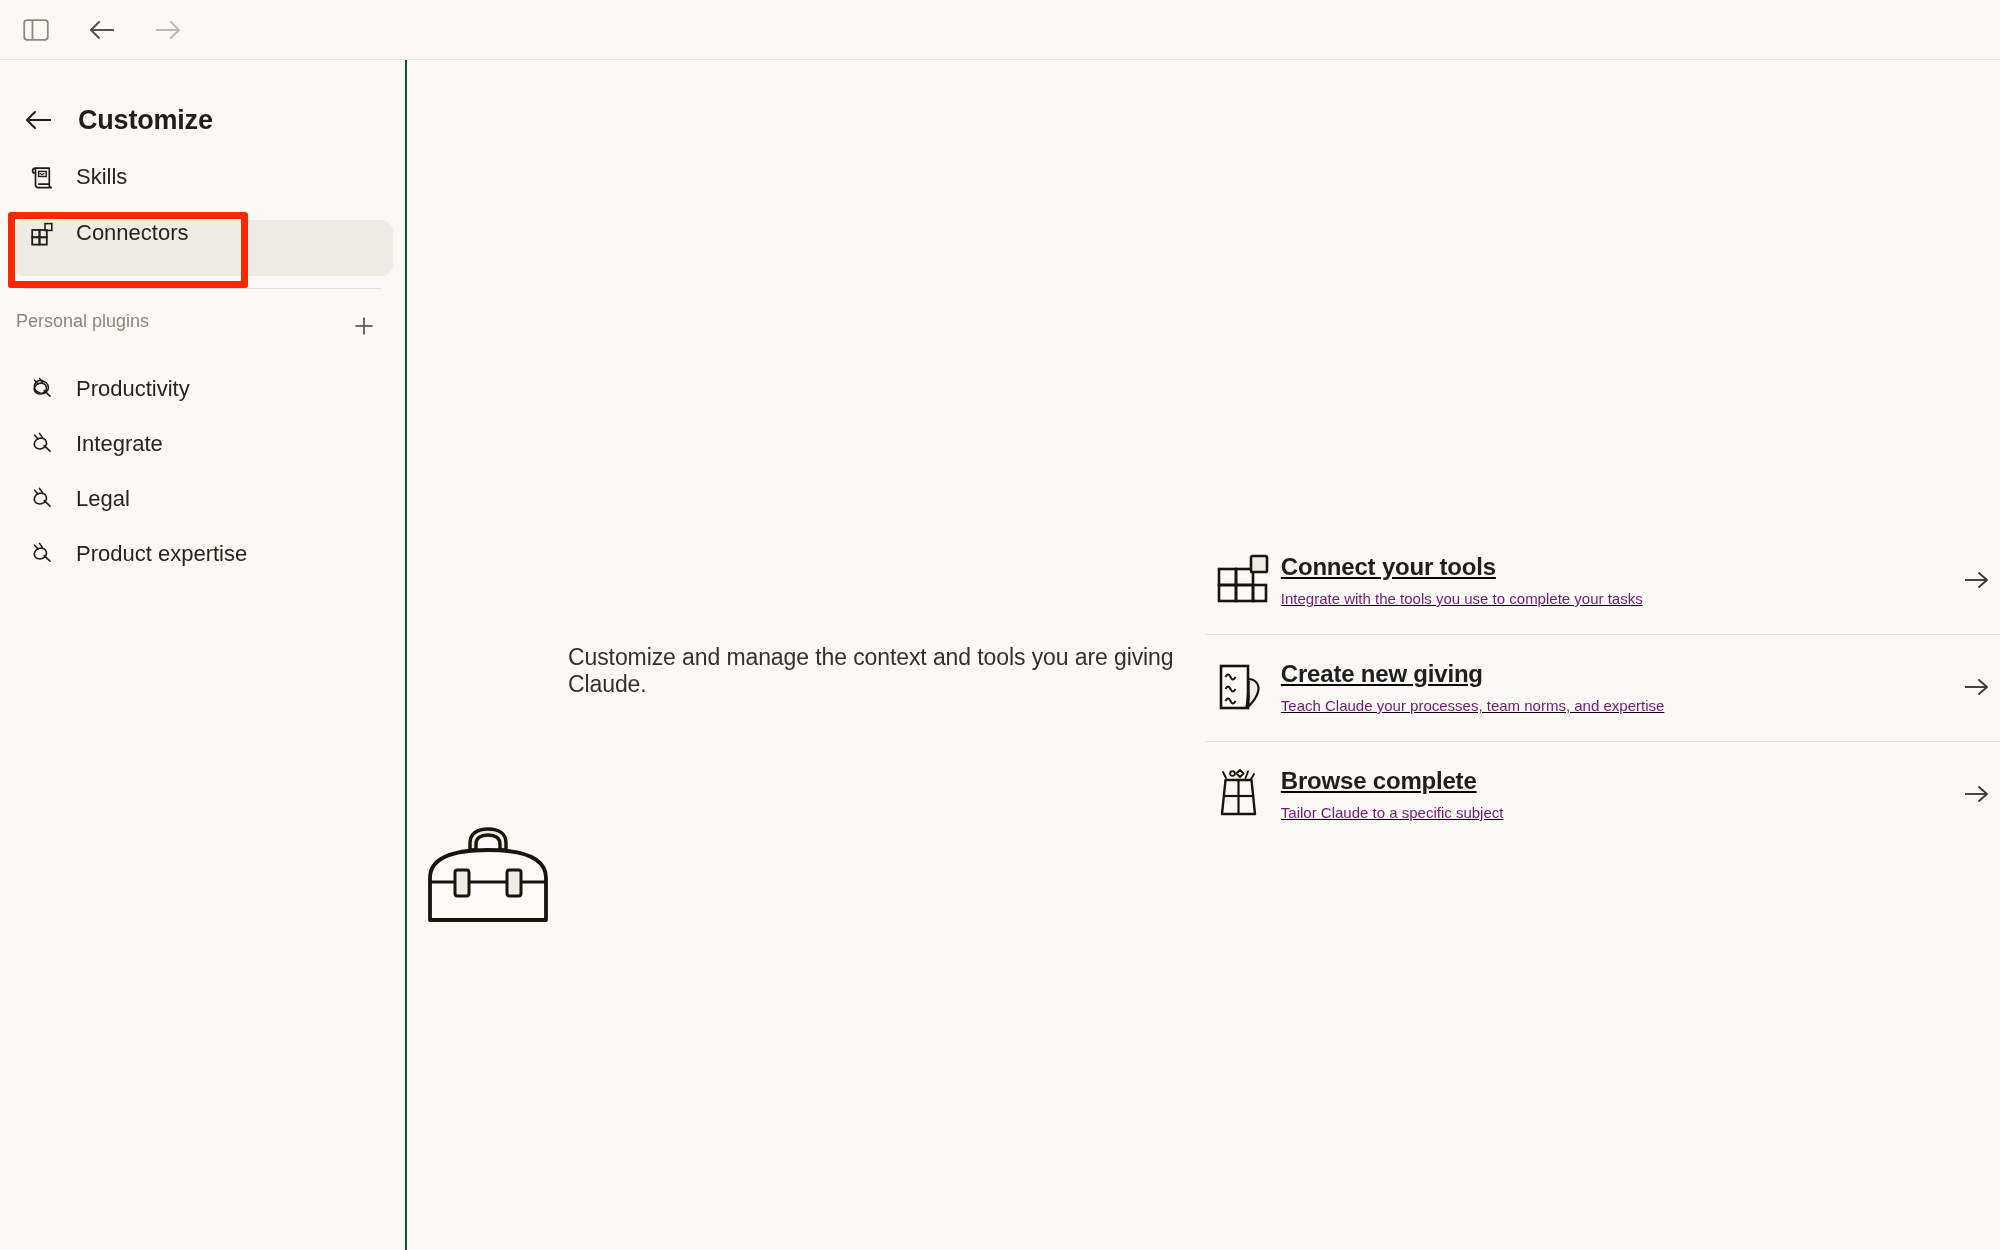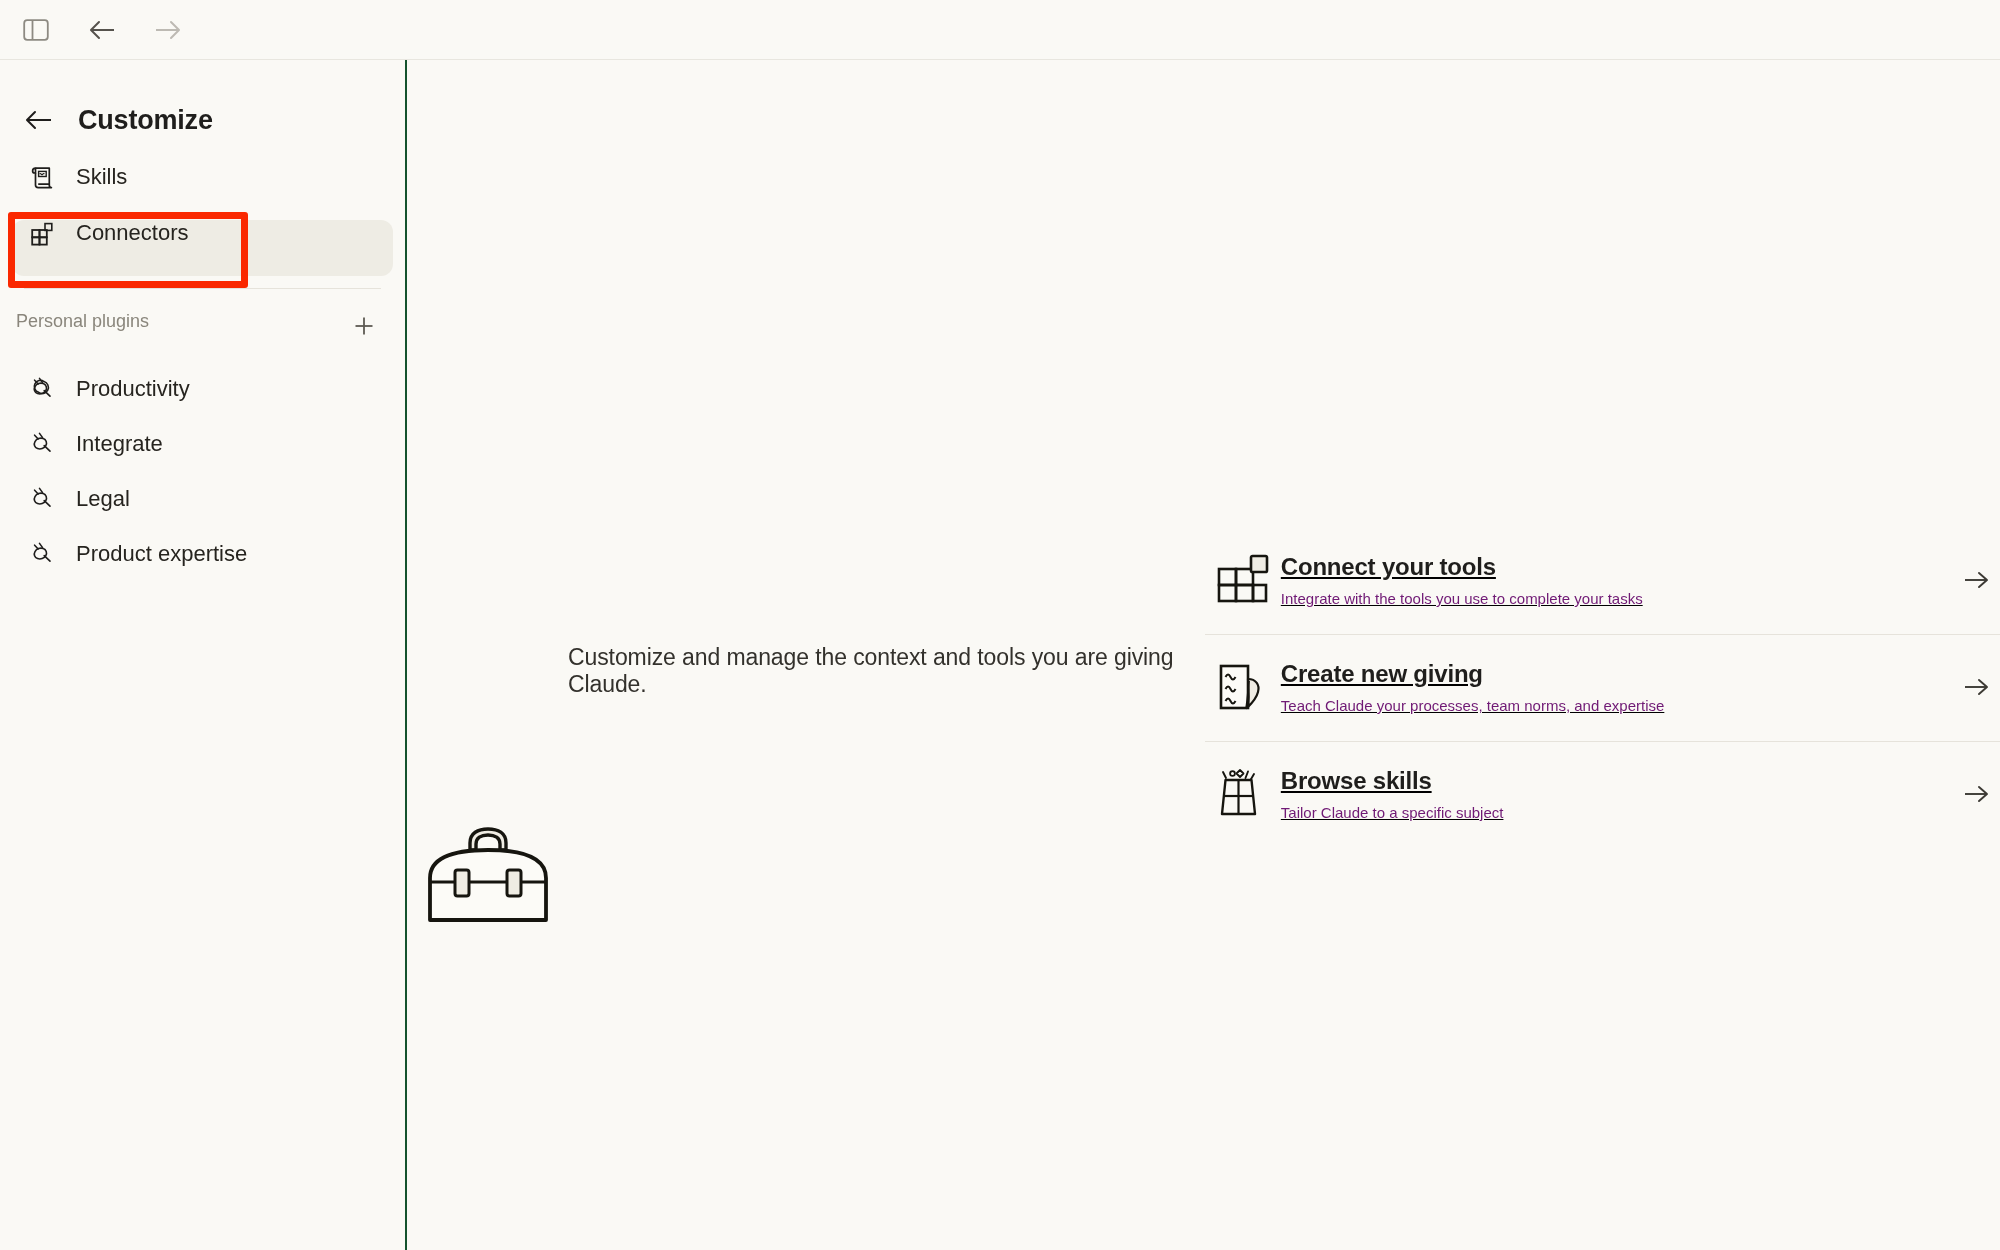--- a/index.html
+++ b/index.html
@@ -313,21 +313,21 @@
             <circle cx="17.5" cy="7.5" r="2.4" stroke="#16150f" stroke-width="1.8" fill="none"></circle>
             <path d="M25 4 L28.5 7.5 L25 11 L21.5 7.5 Z" stroke="#16150f" stroke-width="1.8" fill="none" stroke-linejoin="round"></path>
             <line x1="33" y1="5.5" x2="30.5" y2="12" stroke="#16150f" stroke-width="1.9" stroke-linecap="round"></line>
             <line x1="39" y1="8" x2="35.5" y2="14" stroke="#16150f" stroke-width="1.9" stroke-linecap="round"></line>
             <path d="M7 48 L10.5 14 L36.5 14 L40 48 Z" stroke="#16150f" stroke-width="2.4" fill="none" stroke-linejoin="round"></path>
             <line x1="9.3" y1="30" x2="38.1" y2="30" stroke="#16150f" stroke-width="2.2"></line>
             <line x1="23.5" y1="14" x2="23.5" y2="48" stroke="#16150f" stroke-width="2.2"></line>
           </svg>
         </div>
         <div class="card-body">
-          <div class="card-title">Browse skills</div>
+          <div class="card-title">Browse complete</div>
           <div class="card-sub">Tailor Claude to a specific subject</div>
         </div>
         <div class="card-arrow">
           <svg width="28" height="20" viewBox="0 0 28 20" fill="none">
             <line x1="2" y1="10" x2="24" y2="10" stroke="#3c3a34" stroke-width="1.9"></line>
             <polyline points="16,3 24,10 16,17" stroke="#3c3a34" stroke-width="1.9" fill="none" stroke-linecap="round" stroke-linejoin="round"></polyline>
           </svg>
         </div>
       </div>
 

